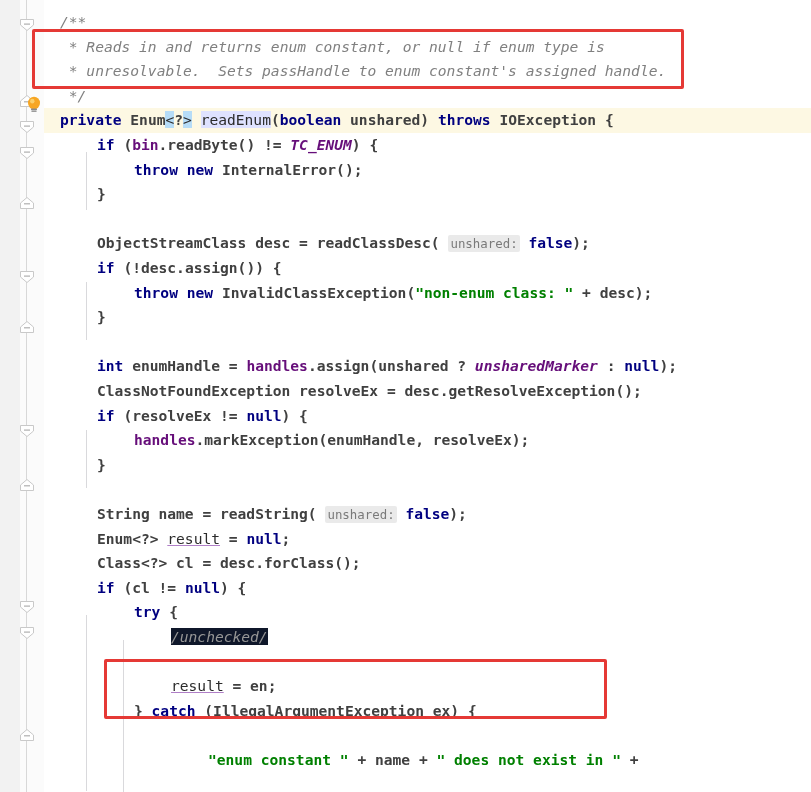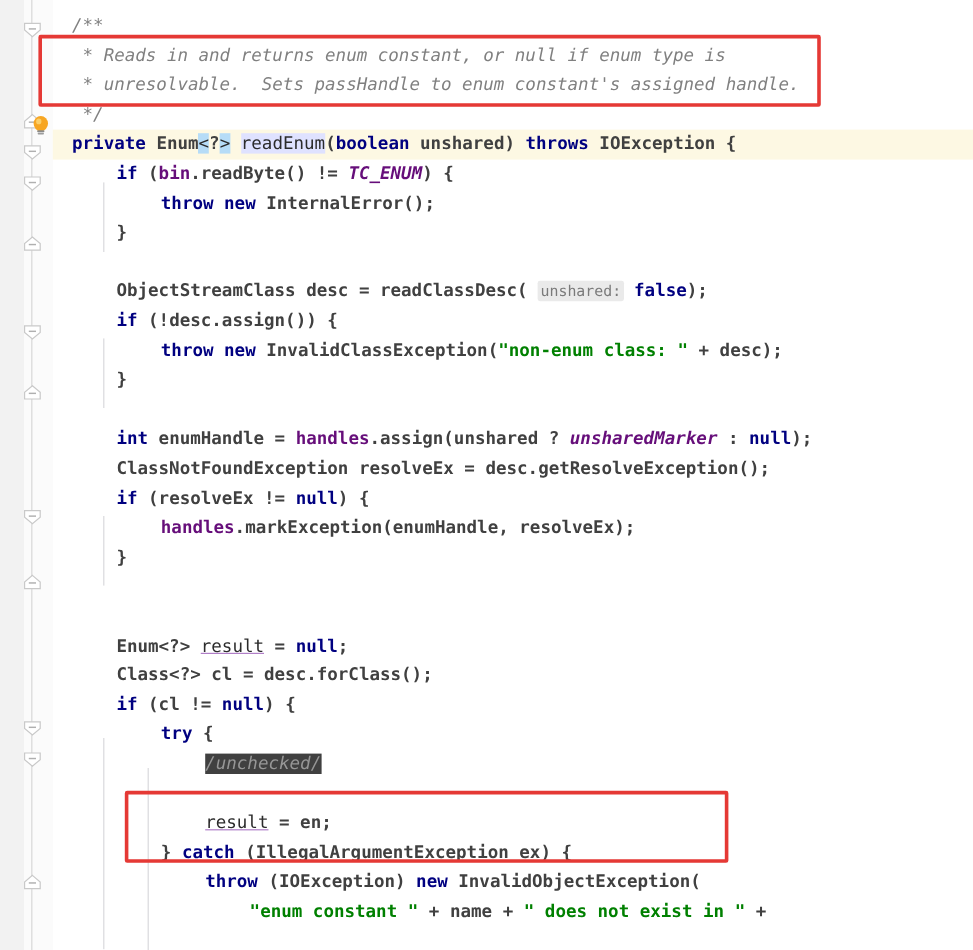--- a/index.html
+++ b/index.html
@@ -104,21 +104,21 @@
     border-radius: 2px;
     padding: 1px 2px;
   }
   .sel-brace {
     background: #b6dcf7;
   }
   .sel-ident {
     background: #dfe2ff;
   }
   .green-hl {
-    background: #404040;
+    background: #0f172a;
   }
 
   
   .annot {
     position: absolute;
     border: 3px solid #e53935;
     border-radius: 2px;
     z-index: 20;
     pointer-events: none;
   }
@@ -230,28 +230,28 @@
       <div class="line" style="position: absolute; top: 256px; left: 0px; right: 0px; padding-left: 53px; background: transparent;"><span class="txt"><span class="kw">if</span> <span class="plain">(!desc.assign()) {</span></span></div>
       <div class="line" style="position: absolute; top: 280.6px; left: 0px; right: 0px; padding-left: 90px; background: transparent;"><span class="txt"><span class="kw">throw new</span> <span class="plain">InvalidClassException(</span><span class="str">"non-enum class: "</span><span class="plain"> + desc);</span></span></div>
       <div class="line" style="position: absolute; top: 305.2px; left: 0px; right: 0px; padding-left: 53px; background: transparent;"><span class="txt"><span class="plain">}</span></span></div>
       <div class="line" style="position: absolute; top: 329.8px; left: 0px; right: 0px; padding-left: 53px; background: transparent;"><span class="txt"><span class="plain"></span></span></div>
       <div class="line" style="position: absolute; top: 354.4px; left: 0px; right: 0px; padding-left: 53px; background: transparent;"><span class="txt"><span class="kw">int</span> <span class="plain">enumHandle = </span><span class="field">handles</span><span class="plain">.assign(unshared ? </span><span class="statf">unsharedMarker</span><span class="plain"> : </span><span class="kw">null</span><span class="plain">);</span></span></div>
       <div class="line" style="position: absolute; top: 379px; left: 0px; right: 0px; padding-left: 53px; background: transparent;"><span class="txt"><span class="plain">ClassNotFoundException resolveEx = desc.getResolveException();</span></span></div>
       <div class="line" style="position: absolute; top: 403.6px; left: 0px; right: 0px; padding-left: 53px; background: transparent;"><span class="txt"><span class="kw">if</span> <span class="plain">(resolveEx != </span><span class="kw">null</span><span class="plain">) {</span></span></div>
       <div class="line" style="position: absolute; top: 428.2px; left: 0px; right: 0px; padding-left: 90px; background: transparent;"><span class="txt"><span class="field">handles</span><span class="plain">.markException(enumHandle, resolveEx);</span></span></div>
       <div class="line" style="position: absolute; top: 452.8px; left: 0px; right: 0px; padding-left: 53px; background: transparent;"><span class="txt"><span class="plain">}</span></span></div>
       <div class="line" style="position: absolute; top: 477.4px; left: 0px; right: 0px; padding-left: 53px; background: transparent;"><span class="txt"><span class="plain"></span></span></div>
+      <div class="line" style="position: absolute; top: 502px; left: 0px; right: 0px; padding-left: 53px; background: transparent;"><span class="txt"><span class="plain">String name = readString( </span><span class="hint">unshared:</span> <span class="kw">false</span><span class="plain">);</span></span></div>
       <div class="line" style="position: absolute; top: 526.6px; left: 0px; right: 0px; padding-left: 53px; background: transparent;"><span class="txt"><span class="plain">Enum&lt;?&gt; </span><span class="reassign">result</span><span class="plain"> = </span><span class="kw">null</span><span class="plain">;</span></span></div>
       <div class="line" style="position: absolute; top: 551.2px; left: 0px; right: 0px; padding-left: 53px; background: transparent;"><span class="txt"><span class="plain">Class&lt;?&gt; cl = desc.forClass();</span></span></div>
       <div class="line" style="position: absolute; top: 575.8px; left: 0px; right: 0px; padding-left: 53px; background: transparent;"><span class="txt"><span class="kw">if</span> <span class="plain">(cl != </span><span class="kw">null</span><span class="plain">) {</span></span></div>
       <div class="line" style="position: absolute; top: 600.4px; left: 0px; right: 0px; padding-left: 90px; background: transparent;"><span class="txt"><span class="kw">try</span> <span class="plain">{</span></span></div>
       <div class="line" style="position: absolute; top: 625px; left: 0px; right: 0px; padding-left: 127px; background: transparent;"><span class="txt"><span class="cmt2 green-hl">/unchecked/</span></span></div>
       <div class="line" style="position: absolute; top: 674.2px; left: 0px; right: 0px; padding-left: 127px; background: transparent;"><span class="txt"><span class="reassign">result</span><span class="plain"> = en;</span></span></div>
       <div class="line" style="position: absolute; top: 698.8px; left: 0px; right: 0px; padding-left: 90px; background: transparent;"><span class="txt"><span class="plain">} </span><span class="kw">catch</span> <span class="plain">(IllegalArgumentException ex) {</span></span></div>
-      <div class="line" style="position: absolute; top: 723.4px; left: 0px; right: 0px; padding-left: 127px; background: transparent;"><span class="txt"><span class="kw">throw</span> <span class="plain">(IOException) </span><span class="kw">new</span><span class="plain"> InvalidObjectException(</span></span></div>
       <div class="line" style="position: absolute; top: 748px; left: 0px; right: 0px; padding-left: 164px; background: transparent;"><span class="txt"><span class="str">"enum constant "</span><span class="plain"> + name + </span><span class="str">" does not exist in "</span><span class="plain"> +</span></span></div>
       <div class="iguide" style="left: 42px; top: 152px; height: 58px;"></div>
       <div class="iguide" style="left: 42px; top: 282px; height: 58px;"></div>
       <div class="iguide" style="left: 42px; top: 430px; height: 58px;"></div>
       <div class="iguide" style="left: 42px; top: 615px; height: 176px;"></div>
       <div class="iguide" style="left: 79px; top: 640px; height: 152px;"></div>
     </div>
 
   <div id="annot-layer">
       <div class="annot" style="left: 32px; top: 29px; width: 652px; height: 60px;"></div>

